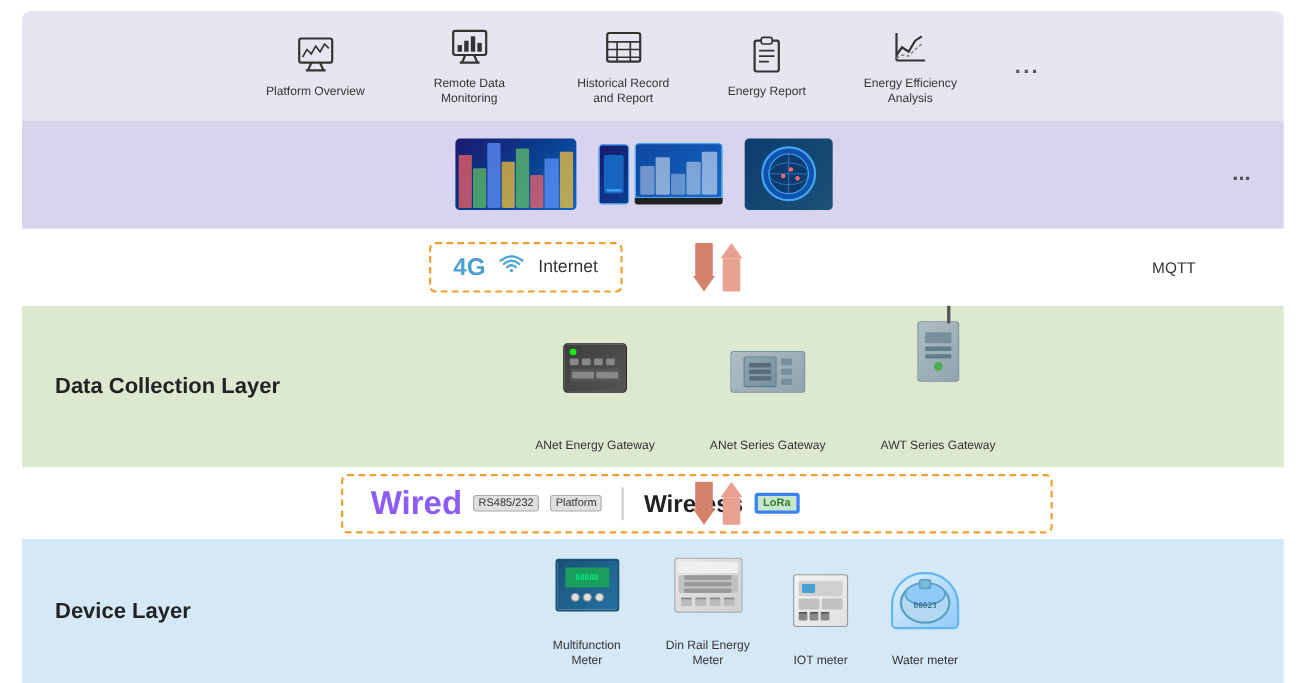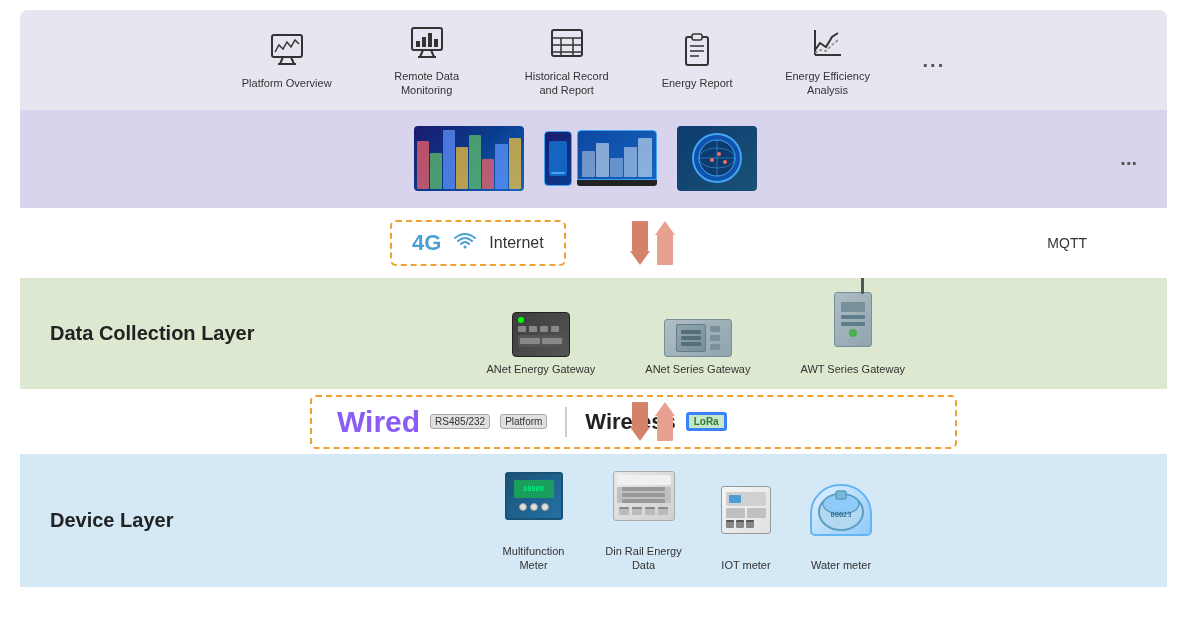--- a/index.html
+++ b/index.html
@@ -201,20 +201,21 @@
       display: flex;
       flex-direction: column;
       align-items: center;
       gap: 6px;
     }
 
     .gateway-label {
       font-size: 11px;
       color: #333;
       text-align: center;
+      margin-top: 36px;
     }
 
     
     .wire-row {
       position: relative;
       height: 65px;
       display: flex;
       align-items: center;
       justify-content: center;
       background: #fff;
@@ -772,21 +773,21 @@
               </div>
             </div>
             <div style="display:flex;gap:3px;padding:2px;">
               <div style="width:10px;height:8px;background:#bbb;border-radius:1px;border-top:2px solid #888;"></div>
               <div style="width:10px;height:8px;background:#bbb;border-radius:1px;border-top:2px solid #888;"></div>
               <div style="width:10px;height:8px;background:#bbb;border-radius:1px;border-top:2px solid #888;"></div>
               <div style="width:10px;height:8px;background:#bbb;border-radius:1px;border-top:2px solid #888;"></div>
             </div>
           </div>
         </div>
-        <span class="device-label">Din Rail Energy Data</span>
+        <span class="device-label">Din Rail Energy Meter</span>
       </div>
 
       <div class="device-item">
         <div class="device-icon">
           <div class="iot-meter">
             <div style="width:100%;height:14px;background:#d0d0d0;border-radius:2px;display:flex;align-items:center;padding:0 3px;">
               <div style="width:12px;height:8px;background:#4a9fd4;border-radius:1px;"></div>
             </div>
             <div style="display:flex;gap:2px;width:100%;">
               <div style="flex:1;height:10px;background:#c0c0c0;border-radius:1px;"></div>

